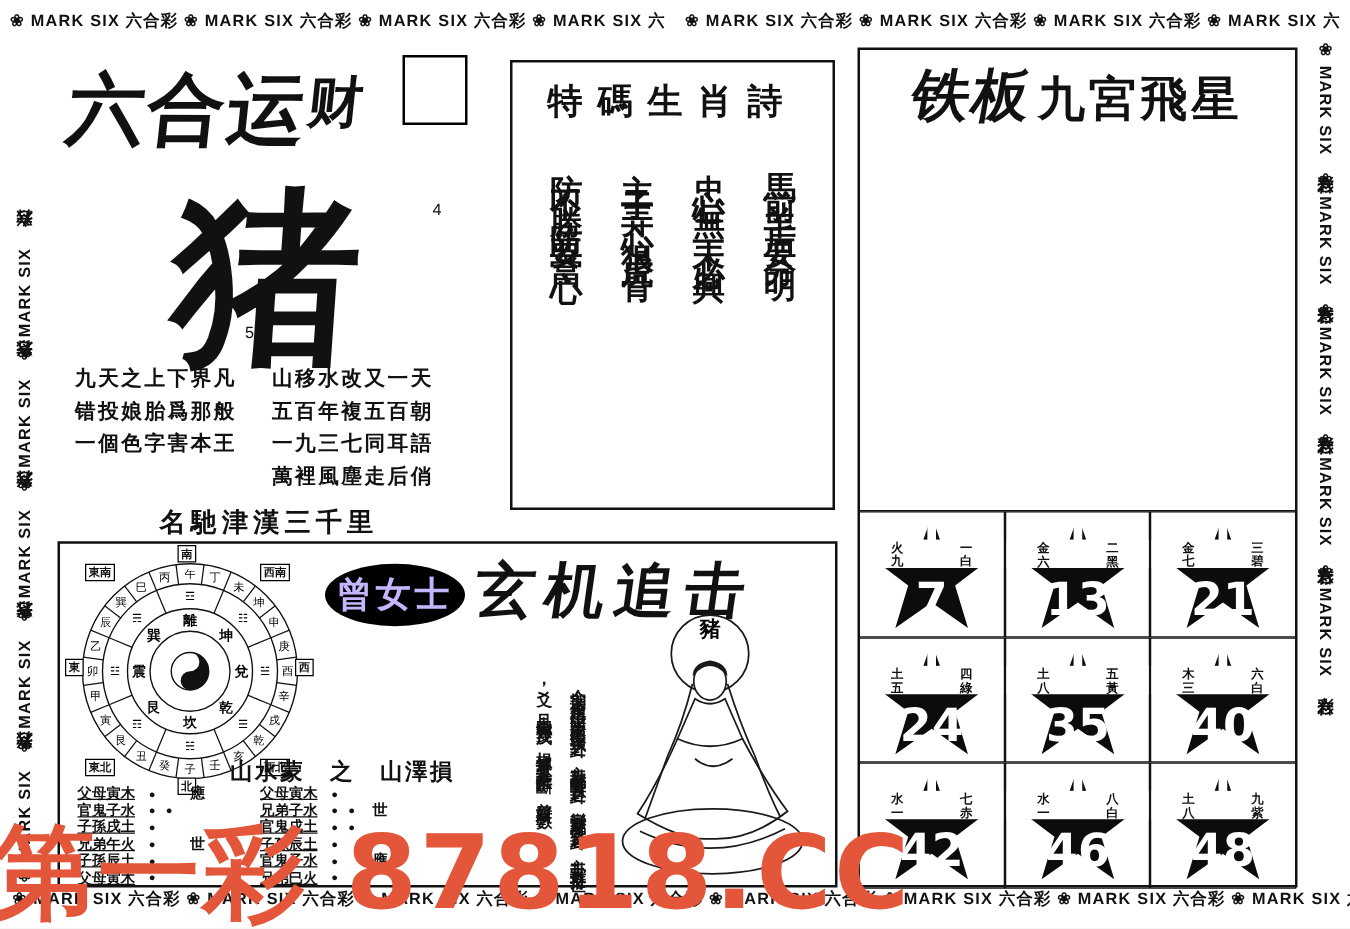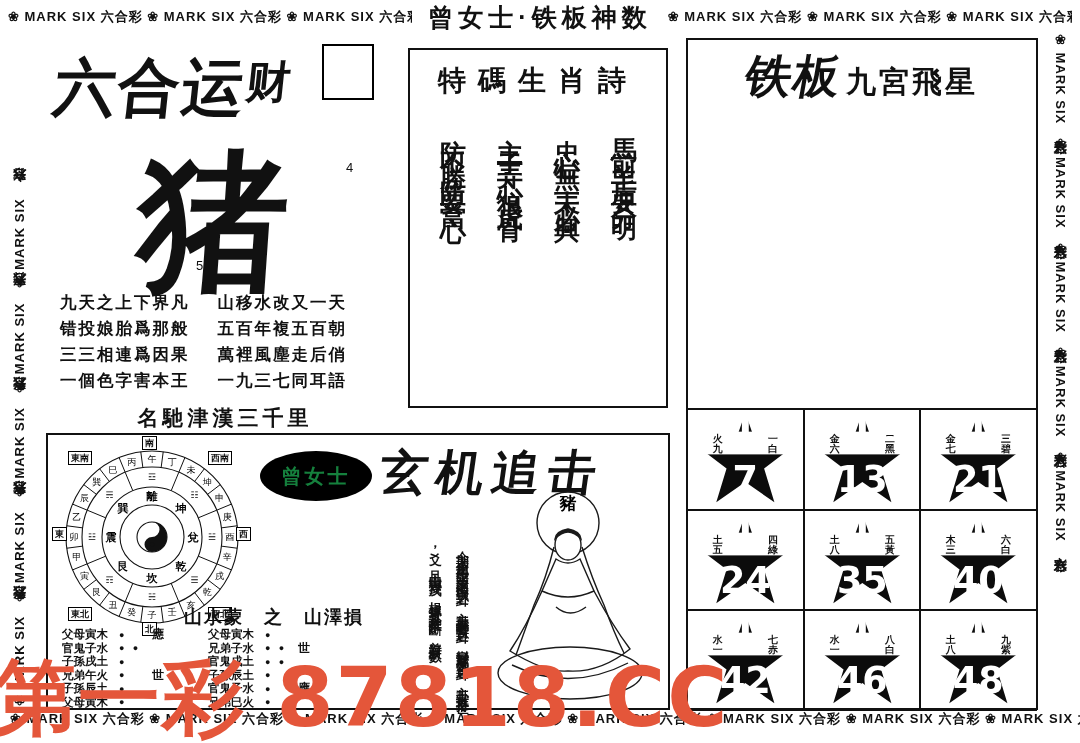--- a/index.html
+++ b/index.html
@@ -23,106 +23,104 @@
               display:grid;grid-template-columns:1fr 1fr;grid-template-rows:1fr 1fr;
               font-size:16px;font-weight:bold;text-align:center;line-height:25px;}
   .callig1{position:absolute;left:8px;top:10px;font-size:62px;font-weight:900;letter-spacing:2px;
            transform:skewX(-6deg);white-space:nowrap;}
   .callig1 .fin{font-size:44px;vertical-align:12px;}
   .bigchar{position:absolute;left:92px;top:88px;font-size:150px;font-weight:900;transform:skewX(-4deg);}
   .supnum{position:absolute;font-size:13px;font-family:"Liberation Sans",sans-serif;}
   .sup4{left:300px;top:124px;} .sup5{left:150px;top:222px;}
   .poem{position:absolute;left:14px;top:254px;display:flex;gap:28px;
         font-size:16.5px;font-weight:bold;line-height:26px;letter-spacing:2px;white-space:nowrap;}
-  .box1-footer{position:absolute;left:14px;top:368px;width:330px;text-align:center;
+  .box1-footer{position:absolute;left:4px;top:368px;width:330px;text-align:center;
                font-size:21px;font-weight:bold;letter-spacing:4px;}
   
   .box2{position:absolute;left:408px;top:48px;width:260px;height:360px;border:2px solid #111;box-sizing:border-box;}
   .box2-title{position:absolute;left:0;top:12px;width:100%;text-align:center;
               font-size:28px;font-weight:900;letter-spacing:12px;}
   .shixiao-cols{position:absolute;left:14px;top:68px;width:228px;height:278px;
                 display:flex;flex-direction:row-reverse;justify-content:space-around;}
   .vcol{writing-mode:vertical-rl;text-orientation:upright;font-size:26px;font-weight:900;
         letter-spacing:13px;line-height:1;}
   
   .box3{position:absolute;left:686px;top:38px;width:352px;height:672px;border:2px solid #111;box-sizing:border-box;}
   .box3-header{position:absolute;left:0;top:6px;width:100%;text-align:center;white-space:nowrap;}
   .hdr-brush{font-size:46px;font-weight:900;transform:skewX(-10deg);display:inline-block;letter-spacing:2px;}
-  .hdr-rest{font-size:30px;font-weight:600;letter-spacing:3px;}
+  .hdr-rest{font-size:38px;font-weight:600;letter-spacing:3px;}
   .invest{position:absolute;left:14px;top:72px;width:322px;display:flex;justify-content:space-between;
           font-size:19px;font-weight:bold;letter-spacing:1px;}
   .invest-par{position:absolute;left:12px;top:98px;width:326px;font-size:17.6px;line-height:1.74;
               letter-spacing:1px;text-align:justify;font-weight:500;}
   .star-grid{position:absolute;left:-1px;top:368px;width:350px;height:302px;
              display:grid;grid-template-columns:repeat(3,1fr);grid-template-rows:repeat(3,1fr);
              border-top:1.5px solid #111;}
   .star-cell{border:1px solid #111;position:relative;overflow:hidden;}
   .star-cell svg{display:block;width:100%;height:100%;}
   
   .box4{position:absolute;left:46px;top:433px;width:624px;height:277px;border:2px solid #111;box-sizing:border-box;}
   .wheel-wrap{position:absolute;left:6px;top:4px;width:196px;height:196px;}
   .card-box{position:absolute;border:1px solid #000;background:#fff;font-size:9px;line-height:10px;
             padding:1px 2px;white-space:nowrap;font-weight:bold;}
   .badge-zeng{position:absolute;left:212px;top:16px;width:112px;height:50px;background:#000;border-radius:50%;
-              color:#15803d;display:flex;align-items:center;justify-content:center;
-              font-size:20px;font-weight:900;letter-spacing:3px;}
+              color:#c4b5fd;display:flex;align-items:center;justify-content:center;
+              font-size:28px;font-weight:900;letter-spacing:3px;}
   .box4-title{position:absolute;left:332px;top:6px;font-size:48px;font-weight:900;letter-spacing:8px;
               transform:skewX(-8deg);white-space:nowrap;}
   .vtext{position:absolute;left:288px;top:106px;width:140px;height:164px;
          writing-mode:vertical-rl;text-orientation:upright;font-size:13px;font-weight:bold;
          letter-spacing:3px;line-height:2.1;}
   .figure-wrap{position:absolute;left:428px;top:52px;width:188px;height:220px;}
   .hex-header{position:absolute;left:46px;top:170px;width:270px;text-align:right;
               font-size:18px;font-weight:bold;letter-spacing:2px;white-space:nowrap;}
   .hex-tables{position:absolute;left:14px;top:193px;display:flex;gap:44px;}
   .hex-table{display:flex;flex-direction:column;}
   .hex-row{display:flex;align-items:center;gap:7px;height:13.5px;}
-  .hex-label{font-size:11.5px;font-weight:bold;width:50px;white-space:nowrap;}
+  .hex-label{font-size:11.5px;font-weight:bold;width:50px;white-space:nowrap;text-decoration:underline;}
   .hex-dots{font-size:9px;letter-spacing:3px;width:26px;white-space:nowrap;}
   .hex-marker{font-size:12px;font-weight:bold;}
   
   .wm{position:absolute;left:-6px;top:644px;z-index:40;white-space:nowrap;
       font-family:"DejaVu Sans",sans-serif;font-weight:900;font-size:82px;letter-spacing:2px;}
 </style>
 </head>
 <body>
 
 <div class="page">
 
   <div class="strip-top">
     <span class="pat">❀ MARK SIX 六合彩 ❀ MARK SIX 六合彩 ❀ MARK SIX 六合彩 ❀ MARK SIX 六合彩 ❀ MARK SIX 六合彩 ❀ MARK SIX 六合彩 </span>
-    <span class="strip-title">曾女士·铁板神数</span>
     <span class="pat">❀ MARK SIX 六合彩 ❀ MARK SIX 六合彩 ❀ MARK SIX 六合彩 ❀ MARK SIX 六合彩 ❀ MARK SIX 六合彩 ❀ MARK SIX 六合彩 </span>
   </div>
   <div class="vpat vpat-left">❀ MARK SIX 六合彩 ❀ MARK SIX 六合彩 ❀ MARK SIX 六合彩 ❀ MARK SIX 六合彩 ❀ MARK SIX 六合彩 </div>
   <div class="vpat vpat-right">❀ MARK SIX 六合彩 ❀ MARK SIX 六合彩 ❀ MARK SIX 六合彩 ❀ MARK SIX 六合彩 ❀ MARK SIX 六合彩 </div>
   <div class="strip-bottom">
     <span class="pat">❀ MARK SIX 六合彩 ❀ MARK SIX 六合彩 ❀ MARK SIX 六合彩 ❀ MARK SIX 六合彩 ❀ MARK SIX 六合彩 ❀ MARK SIX 六合彩 ❀ MARK SIX 六合彩 ❀ MARK SIX 六合彩 ❀ MARK SIX 六合彩 </span>
   </div>
 
   <div class="box1">
     <div class="badge-club" id="club-badge"></div>
     <div class="callig1">
       <span>六合运</span><span class="fin">财</span>
     </div>
     <div class="bigchar">猪</div>
     <span class="supnum sup4">4</span>
     <span class="supnum sup5">5</span>
     <div class="poem">
       <div id="poem-left">
           <div>九天之上下界凡</div>
           <div>错投娘胎爲那般</div>
-          <div>三三相連爲因果</div>
           <div>一個色字害本王</div>
         </div>
       <div id="poem-right">
           <div>山移水改又一天</div>
           <div>五百年複五百朝</div>
+          <div>一九三七同耳語</div>
           <div>萬裡風塵走后俏</div>
-          <div>一九三七同耳語</div>
         </div>
     </div>
     <div class="box1-footer">名馳津漢三千里</div>
   </div>
 
   <div class="box2">
     <div class="box2-title">特碼生肖詩</div>
     <div class="shixiao-cols" id="shixiao-cols">
         <div class="vcol">馬前羊后要分明</div>
         <div class="vcol">忠心無二未必興</div>

